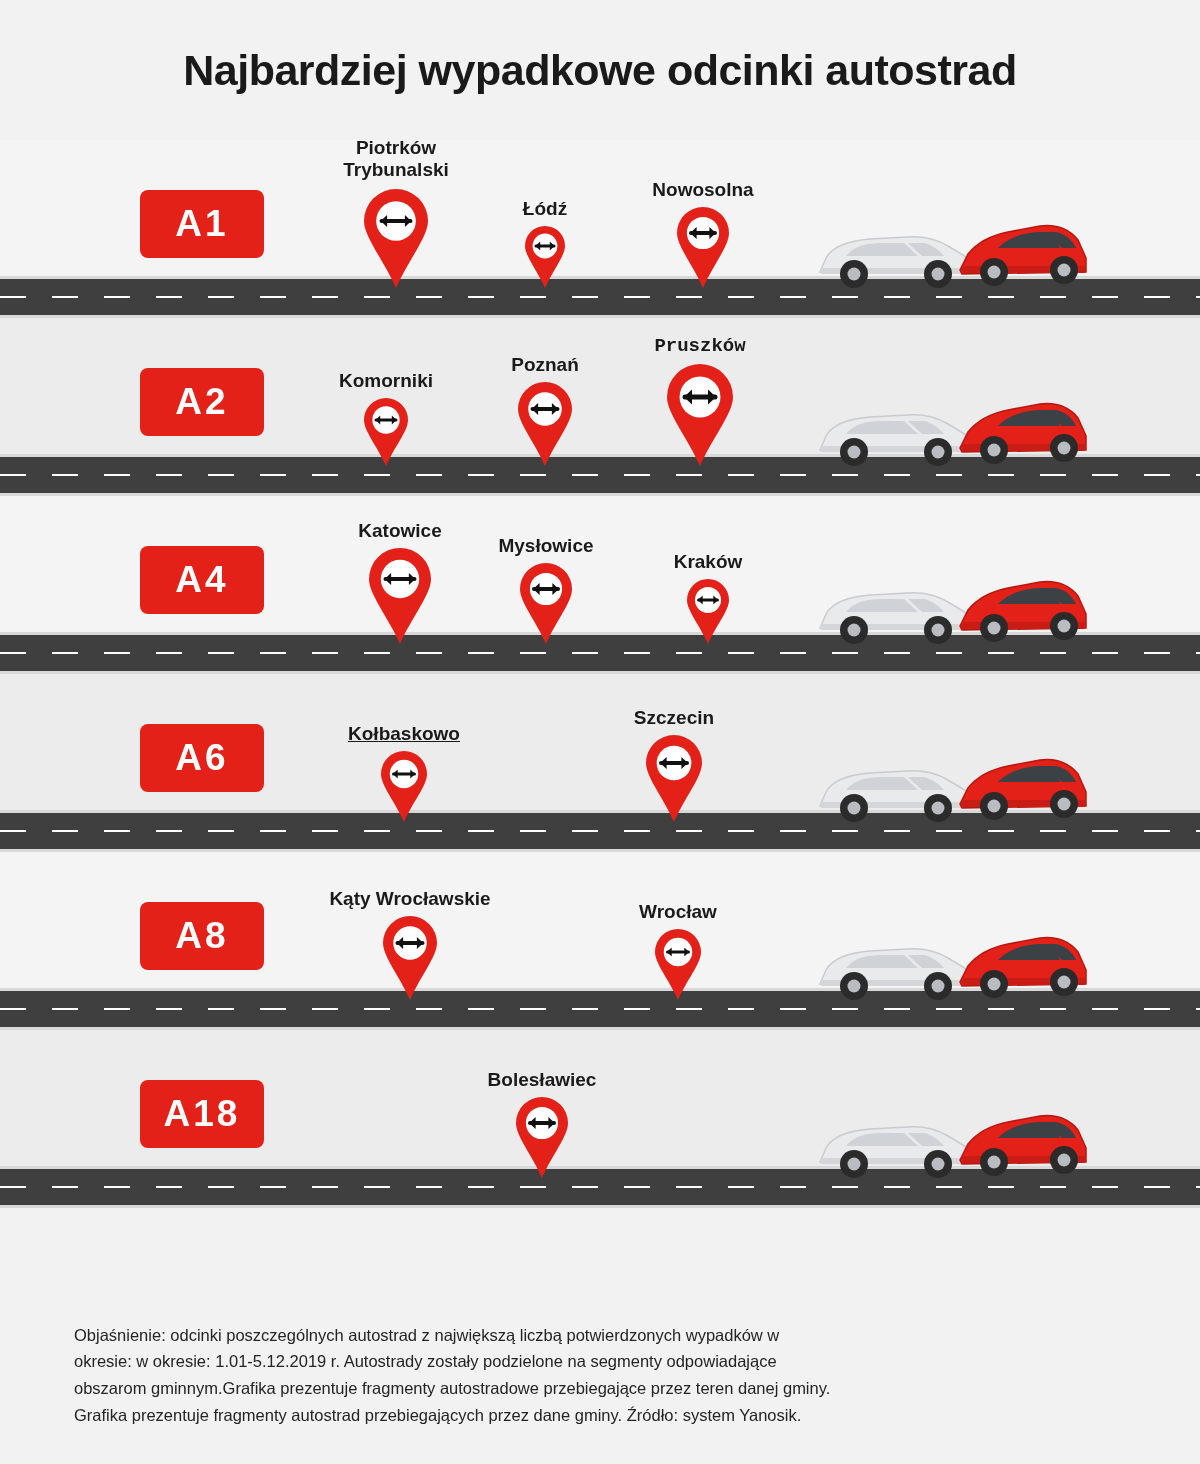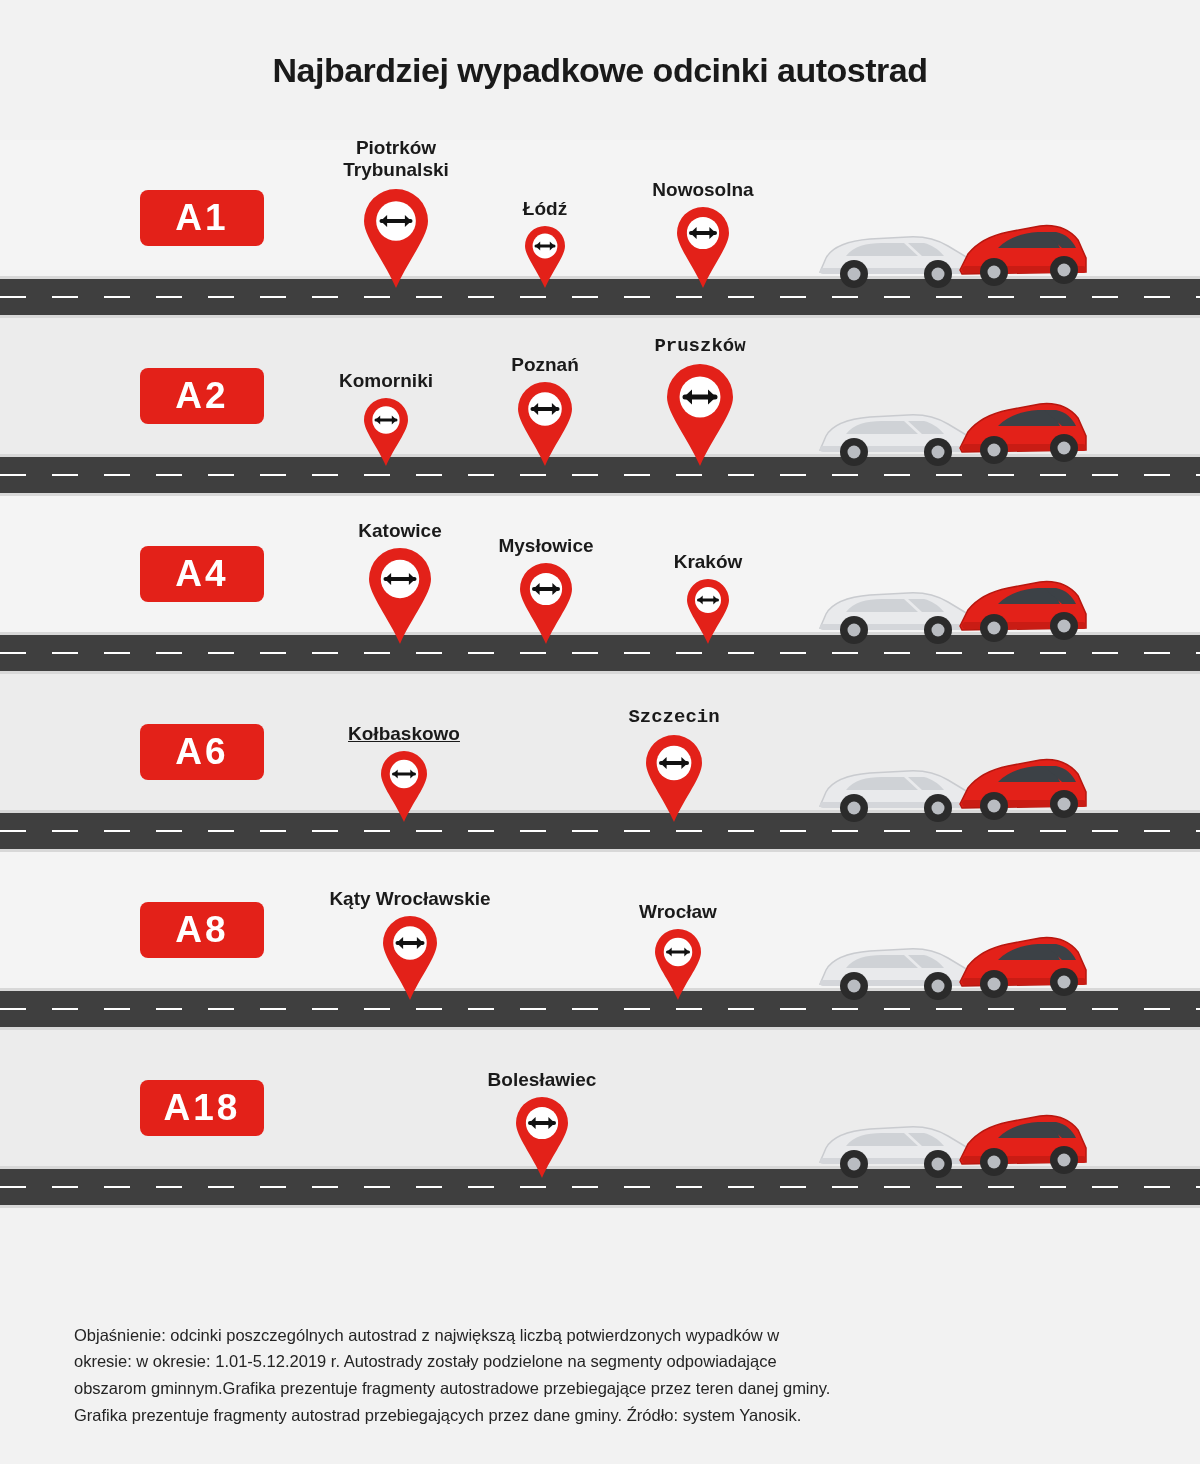--- a/index.html
+++ b/index.html
@@ -19,21 +19,21 @@
 
   
   .title-bar {
     height: 140px;
     display: flex;
     align-items: center;
     justify-content: center;
     background: #f2f2f2;
   }
   .title {
-    font-size: 34px;
+    font-size: 43px;
     font-weight: bold;
     color: #1a1a1a;
     letter-spacing: -0.5px;
   }
 
   
   .row {
     position: relative;
     width: 1200px;
     height: 178px;
@@ -60,21 +60,21 @@
     background: repeating-linear-gradient(to right,
         #ffffff 0px, #ffffff 26px,
         rgba(255,255,255,0) 26px, rgba(255,255,255,0) 52px);
   }
 
   
   .badge {
     position: absolute;
     left: 140px;
     width: 124px;
-    height: 56px;
+    height: 68px;
     background: #e32119;
     border-radius: 8px;
     display: flex;
     align-items: center;
     justify-content: center;
     color: #ffffff;
     font-size: 37px;
     font-weight: bold;
     letter-spacing: 3px;
   }
@@ -437,21 +437,21 @@
     <circle cx="23" cy="23" r="14.26" fill="#ffffff"></circle>
     <g stroke="#111111" stroke-width="3" stroke-linecap="round" fill="none">
       <line x1="12.5" y1="23" x2="33.5" y2="23"></line>
     </g>
     <path d="M 11.9 23 l 4.800000000000001 -4.5 l 0 9 Z" fill="#111111"></path>
     <path d="M 34.1 23 l -4.800000000000001 -4.5 l 0 9 Z" fill="#111111"></path>
   </svg>
           </div>
         </div>
         <div class="pin-wrap" style="left: 646px; top: 61px; width: 56px;">
-          <div class="pin-label" style="top: -28px; font-family: Liberation Mono, monospace;">
+          <div class="pin-label" style="top: -28px;">
             <div>Szczecin</div>
           </div>
           <div class="pin">
   <svg width="56" height="87" viewBox="0 0 56 87">
     <path d="M 28 87
              C 17.36 62.64, 0 42, 0 28
              A 28 28 0 1 1 56 28
              C 56 42, 38.64 62.64, 28 87 Z" fill="#e32119"></path>
     <circle cx="28" cy="28" r="17.36" fill="#ffffff"></circle>
     <g stroke="#111111" stroke-width="4" stroke-linecap="round" fill="none">

